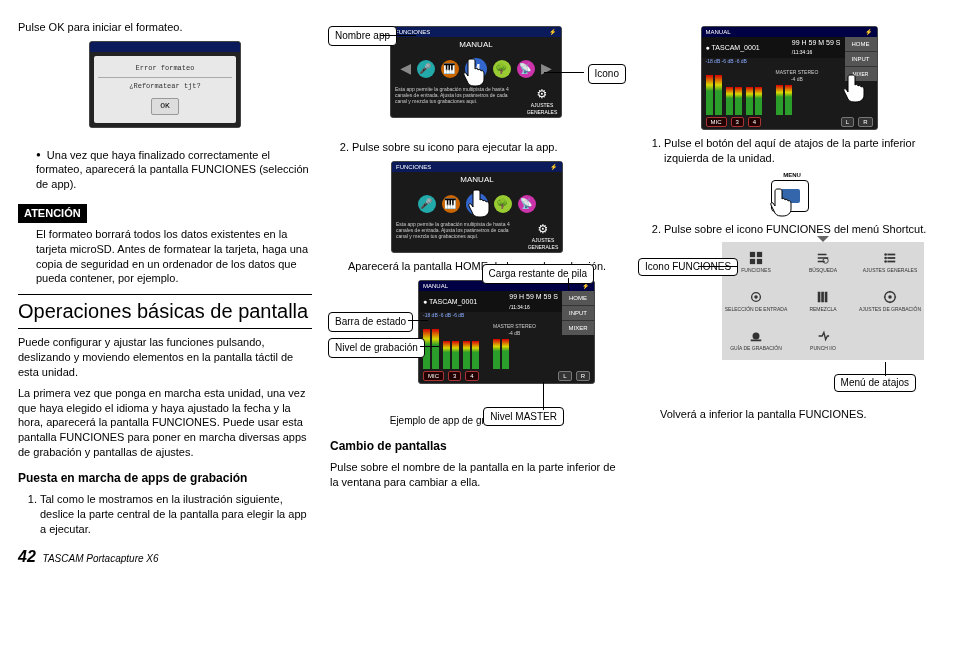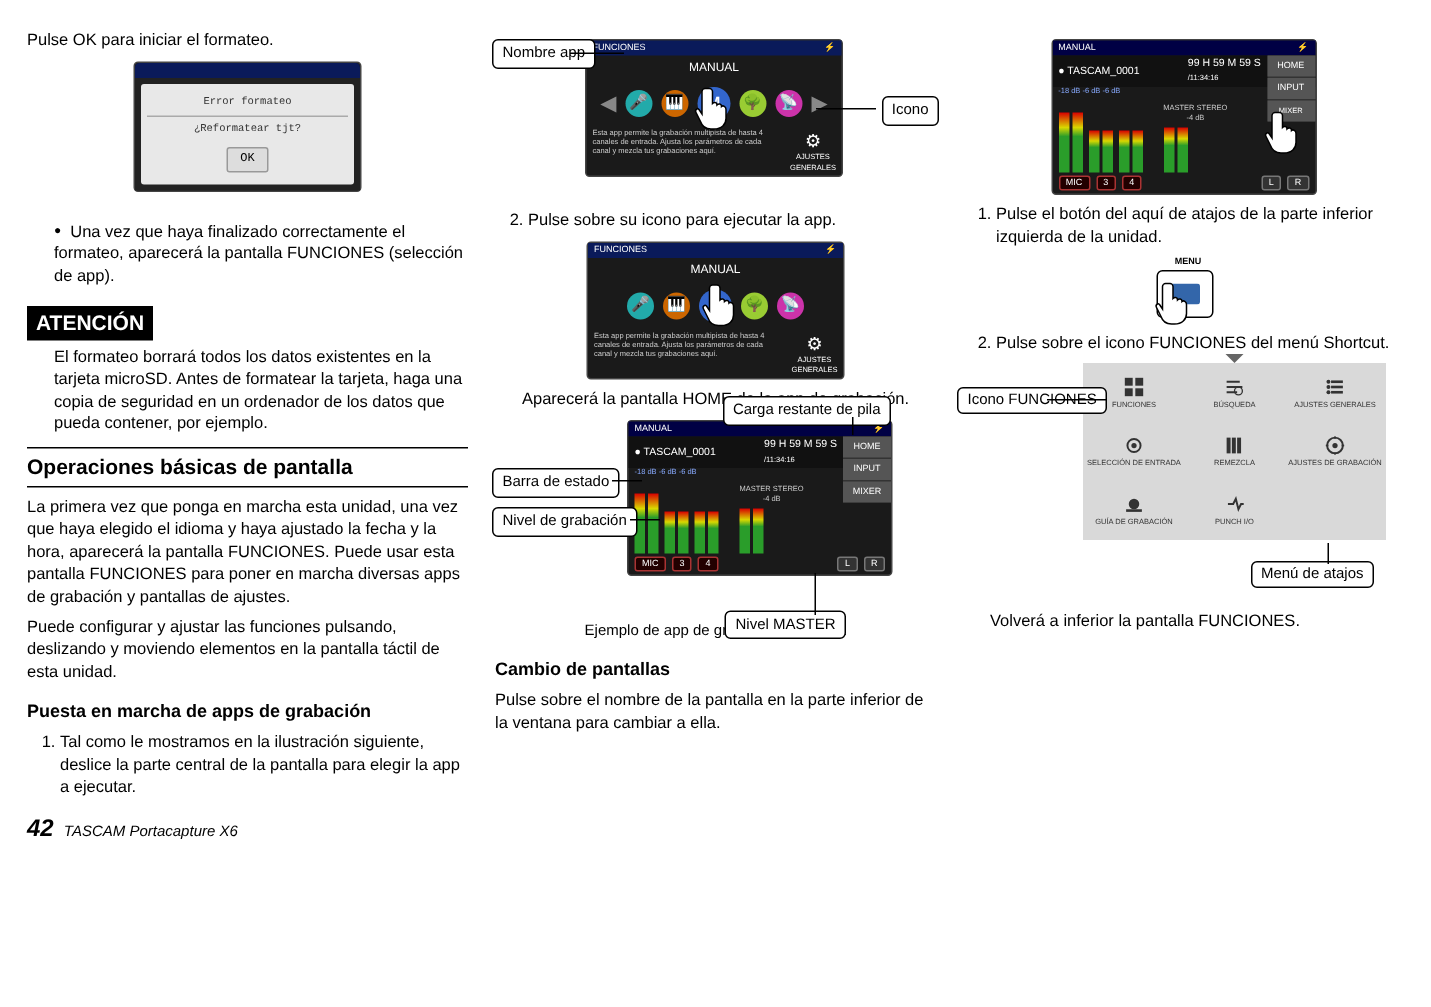--- a/index.html
+++ b/index.html
@@ -14,39 +14,39 @@
   .columns {
     display: flex;
     gap: 18px;
   }
   .col {
     flex: 1 1 0;
     min-width: 0;
   }
   p { margin: 0 0 6px 0; }
   h2 {
-    font-size: 14px;
-    font-weight: bold;
+    font-size: 20px;
+    font-weight: normal;
     margin: 8px 0 6px 0;
     border-top: 1px solid #000;
     border-bottom: 1px solid #000;
     padding: 3px 0;
   }
   h3 {
     font-size: 12px;
     font-weight: bold;
     margin: 10px 0 6px 0;
   }
   .attention {
     background: #000;
     color: #fff;
     font-weight: bold;
     display: inline-block;
     padding: 2px 6px;
-    font-size: 14px;
+    font-size: 11px;
     margin: 6px 0 4px 0;
   }
   ol { margin: 4px 0 6px 0; padding-left: 22px; }
   ol li { margin-bottom: 4px; }
   ul.bullets { list-style: none; margin: 20px 0 6px 0; padding-left: 18px; }
   ul.bullets li::before { content: "●"; font-size: 8px; margin-right: 6px; vertical-align: 2px; }
   .indent { margin-left: 18px; }
   .screenshot {
     border: 1px solid #444;
     background: #1a1a1a;
@@ -219,22 +219,22 @@
   </div>
 
   <ul class="bullets">
     <li>Una vez que haya finalizado correctamente el formateo, aparecerá la pantalla FUNCIONES (selección de app).</li>
   </ul>
 
   <div class="attention">ATENCIÓN</div>
   <p class="indent">El formateo borrará todos los datos existentes en la tarjeta microSD. Antes de formatear la tarjeta, haga una copia de seguridad en un ordenador de los datos que pueda contener, por ejemplo.</p>
 
   <h2>Operaciones básicas de pantalla</h2>
+  <p>Puede configurar y ajustar las funciones pulsando, deslizando y moviendo elementos en la pantalla táctil de esta unidad.</p>
   <p>La primera vez que ponga en marcha esta unidad, una vez que haya elegido el idioma y haya ajustado la fecha y la hora, aparecerá la pantalla FUNCIONES. Puede usar esta pantalla FUNCIONES para poner en marcha diversas apps de grabación y pantallas de ajustes.</p>
-  <p>Puede configurar y ajustar las funciones pulsando, deslizando y moviendo elementos en la pantalla táctil de esta unidad.</p>
 
   <h3>Puesta en marcha de apps de grabación</h3>
   <ol>
     <li>Tal como le mostramos en la ilustración siguiente, deslice la parte central de la pantalla para elegir la app a ejecutar.</li>
   </ol>
 </div>
 
 <div class="col">
 
   <div class="rel-wrap" style="height:110px;">

